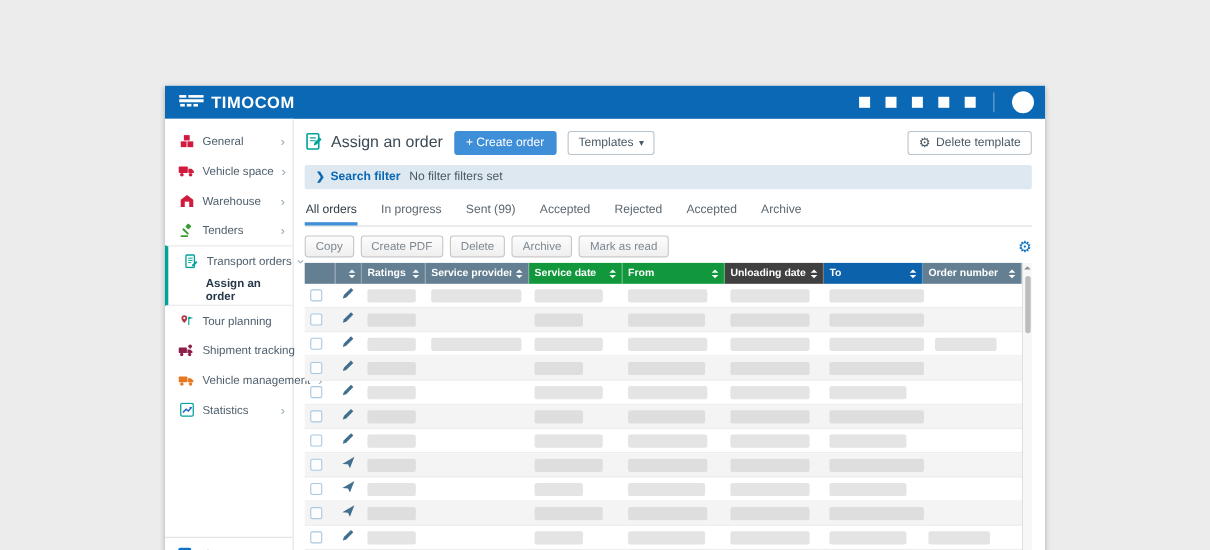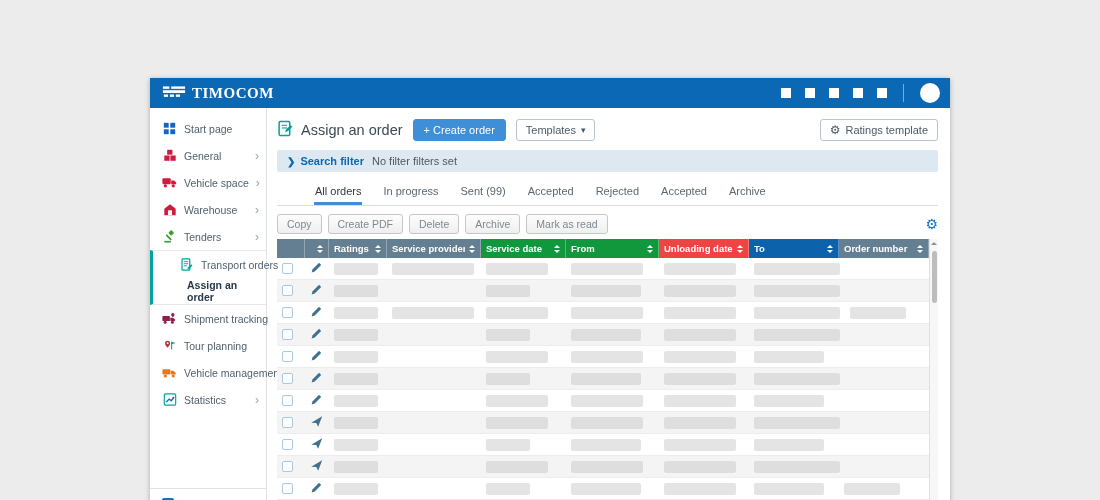--- a/index.html
+++ b/index.html
@@ -3,38 +3,38 @@
 <meta charset="utf-8">
 <style>
   * { margin:0; padding:0; box-sizing:border-box; }
   html,body { width:1100px; height:500px; overflow:hidden; background:#ececec;
               font-family:"Liberation Sans", sans-serif; }
   .window { position:absolute; left:150px; top:78px; width:800px; height:440px;
             background:#fff; box-shadow:0 1px 5px rgba(0,0,0,.28); display:flex; flex-direction:column; }
 
   
   .titlebar { height:30px; background:#0a68b4; display:flex; align-items:center; padding:0 10px 0 12px; flex:0 0 30px; }
-  .brand { display:flex; align-items:center; gap:6px; color:#fff; font-weight:bold; font-size:15px; letter-spacing:.5px;font-family:Liberation Serif, serif; }
+  .brand { display:flex; align-items:center; gap:6px; color:#fff; font-weight:bold; font-size:15px; letter-spacing:.5px; }
   .tb-right { margin-left:auto; display:flex; align-items:center; gap:14px; }
   .tb-sq { width:10px; height:10px; background:#fff; }
   .tb-div { width:1px; height:18px; background:rgba(255,255,255,.45); margin:0 2px; }
   .tb-avatar { width:20px; height:20px; border-radius:50%; background:#fff; }
 
   .app-body { flex:1; display:flex; min-height:0; }
 
   
   .sidebar { width:117px; flex:0 0 117px; border-right:1px solid #e2e2e2; background:#fff;
              display:flex; flex-direction:column; padding-top:7px; font-size:10.5px; color:#50606d; }
   .sb-item { height:27px; display:flex; align-items:center; gap:7px; padding:0 7px 0 12px; cursor:pointer; }
   .sb-item .ic { width:15px; height:15px; flex:0 0 15px; display:flex; align-items:center; justify-content:center; }
   .sb-item .lbl { white-space:nowrap; }
   .chev { margin-left:auto; color:#92a6b5; font-size:12px; line-height:1; }
   .chev.down { transform:rotate(90deg); }
   .sb-group { border-left:3px solid #00a39b; border-top:1px solid #e8e8e8; border-bottom:1px solid #e8e8e8; }
-  .sb-group .sb-item { padding-left:26px; }
+  .sb-group .sb-item { padding-left:13px; }
   .sb-child { height:26px; display:flex; align-items:center; padding-left:34px; cursor:pointer; }
   .sb-child.active { font-weight:bold; color:#26384a; }
   .sb-spacer { flex:1; }
   .pin-row { height:30px; border-top:1px solid #e2e2e2; display:flex; align-items:center; gap:7px; padding:0 8px 0 12px; }
   .pin-box { width:12px; height:12px; background:#1173c4; border-radius:2px; color:#fff; font-size:9px;
              display:flex; align-items:center; justify-content:center; }
   .pin-collapse { margin-left:auto; color:#1173c4; font-size:11px; }
 
   
   .main { flex:1; display:flex; flex-direction:column; padding:9px 12px 0 10px; min-width:0; }
@@ -49,21 +49,21 @@
   .gear-glyph { font-size:12px; line-height:1; }
 
   .searchbar { margin-top:7px; background:#dde8f1; border-radius:2px; height:22px;
                display:flex; align-items:center; gap:8px; padding:0 10px; font-size:11px; cursor:pointer; }
   .sf-toggle { color:#0a68b4; font-weight:bold; display:flex; gap:5px; align-items:center; }
   .sf-chev { font-size:10px; }
   .sf-status { color:#4d5a64; }
 
   .tabs { margin-top:13px; display:flex; gap:20px; border-bottom:1px solid #dcdcdc; font-size:11px; color:#5c6770; }
   .tab { padding:0 1px 5px; cursor:pointer; border-bottom:3px solid transparent; }
-  .tab.active { color:#2f3b44; border-bottom-color:#3e8ed8;margin-left:37px; }
+  .tab.active { color:#2f3b44; border-bottom-color:#3e8ed8; }
 
   .actions { margin:8px 0 5px; display:flex; gap:6px; align-items:center; }
   .btn-action { background:linear-gradient(#fdfdfd,#efefef); border:1px solid #c6c6c6; border-radius:3px;
                 color:#7d8891; font-size:10.5px; padding:3px 9px; cursor:pointer; font-family:inherit; }
   .settings-gear { margin-left:auto; color:#1173c4; font-size:14px; cursor:pointer; line-height:1; }
 
   
   .table { position:relative; flex:1; min-height:0; padding-right:9px; }
   .thead { display:flex; height:19px; }
   .th { display:flex; align-items:center; gap:4px; padding:0 5px; color:#fff; font-size:9.5px; font-weight:bold;
@@ -113,31 +113,20 @@
       <span class="tb-sq"></span>
       <span class="tb-div"></span>
       <span class="tb-avatar"></span>
     </div>
   </div>
 
   <div class="app-body">
     <aside class="sidebar" id="sidebar">
         <div class="sb-item">
           <span class="ic">
-            <svg width="13" height="13" viewBox="0 0 16 16">
-              <rect x="1" y="1" width="6" height="6" fill="#1565c0"></rect>
-              <rect x="9" y="1" width="6" height="6" fill="#1565c0"></rect>
-              <rect x="1" y="9" width="6" height="6" fill="#1565c0"></rect>
-              <rect x="9" y="9" width="6" height="6" fill="#1565c0"></rect>
-            </svg>
-          </span>
-          <span class="lbl">Start page</span>
-        </div>
-        <div class="sb-item">
-          <span class="ic">
             <svg width="14" height="13" viewBox="0 0 16 16">
               <rect x="1" y="8" width="6.5" height="6.5" fill="#d11a3f"></rect>
               <rect x="8.5" y="8" width="6.5" height="6.5" fill="#d11a3f"></rect>
               <rect x="4.5" y="1" width="6.5" height="6" fill="#d11a3f"></rect>
             </svg>
           </span>
           <span class="lbl">General</span>
           <span class="chev">›</span>
         </div>
         <div class="sb-item">
@@ -187,41 +176,41 @@
             </span>
             <span class="lbl">Transport orders</span>
             <span class="chev down">›</span>
           </div>
           <div class="sb-child active">
             <span>Assign an order</span>
           </div>
         </div>
         <div class="sb-item">
           <span class="ic">
+            <svg width="14" height="13" viewBox="0 0 16 16">
+              <path d="M5 2a3.2 3.2 0 013.2 3.2C8.2 7.7 5 10.5 5 10.5S1.8 7.7 1.8 5.2A3.2 3.2 0 015 2z" fill="#b23a48"></path>
+              <circle cx="5" cy="5.1" r="1.2" fill="#fff"></circle>
+              <path d="M10 3.5l5 1.5-5 1.5z" fill="#00a39b"></path>
+              <line x1="10" y1="3.5" x2="10" y2="13" stroke="#00a39b" stroke-width="1.3"></line>
+            </svg>
+          </span>
+          <span class="lbl">Tour planning</span>
+        </div>
+        <div class="sb-item">
+          <span class="ic">
             <svg width="15" height="13" viewBox="0 0 18 14">
               <rect x="0.5" y="4" width="9" height="6" rx="1" fill="#8e1f4b"></rect>
               <path d="M10 6h3l2.5 2v2H10z" fill="#8e1f4b"></path>
               <circle cx="3.8" cy="11.5" r="1.8" fill="#8e1f4b"></circle>
               <circle cx="12.5" cy="11.5" r="1.8" fill="#8e1f4b"></circle>
               <circle cx="13" cy="2.5" r="2" fill="#8e1f4b"></circle>
               <path d="M13 5.5l-1.6-2h3.2z" fill="#8e1f4b"></path>
             </svg>
           </span>
           <span class="lbl">Shipment tracking</span>
-        </div>
-        <div class="sb-item">
-          <span class="ic">
-            <svg width="14" height="13" viewBox="0 0 16 16">
-              <path d="M5 2a3.2 3.2 0 013.2 3.2C8.2 7.7 5 10.5 5 10.5S1.8 7.7 1.8 5.2A3.2 3.2 0 015 2z" fill="#b23a48"></path>
-              <circle cx="5" cy="5.1" r="1.2" fill="#fff"></circle>
-              <path d="M10 3.5l5 1.5-5 1.5z" fill="#00a39b"></path>
-              <line x1="10" y1="3.5" x2="10" y2="13" stroke="#00a39b" stroke-width="1.3"></line>
-            </svg>
-          </span>
-          <span class="lbl">Tour planning</span>
         </div>
         <div class="sb-item">
           <span class="ic">
             <svg width="15" height="13" viewBox="0 0 18 14">
               <rect x="0.5" y="3" width="9.5" height="6.5" rx="1" fill="#e87722"></rect>
               <path d="M10.5 5h3.2l2.8 2.5V9.5h-6z" fill="#e87722"></path>
               <circle cx="4" cy="11.2" r="1.9" fill="#e87722"></circle>
               <circle cx="13.5" cy="11.2" r="1.9" fill="#e87722"></circle>
             </svg>
           </span>
@@ -261,21 +250,21 @@
           <span>Assign an order</span>
         </div>
         <button class="btn-primary">+ Create order</button>
         <button class="btn-outline">
           <span>Templates</span>
           <span class="caret">▾</span>
         </button>
         <span class="tb-spring"></span>
         <button class="btn-outline">
           <span class="gear-glyph">⚙</span>
-          <span>Ratings template</span>
+          <span>Delete template</span>
         </button>
       </div>
 
       <div class="searchbar">
         <span class="sf-toggle">
           <span class="sf-chev">❯</span>
           <span>Search filter</span>
         </span>
         <span class="sf-status">No filter filters set</span>
       </div>
@@ -332,21 +321,21 @@
                 <i class="dn"></i>
               </span>
             </div>
             <div class="th" style="background: rgb(18, 152, 60); flex: 0 0 93px;">
               <span class="txt">From</span>
               <span class="sort">
                 <i class="up"></i>
                 <i class="dn"></i>
               </span>
             </div>
-            <div class="th" style="background: #ef4444; flex: 0 0 90px;">
+            <div class="th" style="background: #404040; flex: 0 0 90px;">
               <span class="txt">Unloading date</span>
               <span class="sort">
                 <i class="up"></i>
                 <i class="dn"></i>
               </span>
             </div>
             <div class="th" style="background: rgb(13, 99, 171); flex: 0 0 90px;">
               <span class="txt">To</span>
               <span class="sort">
                 <i class="up"></i>

